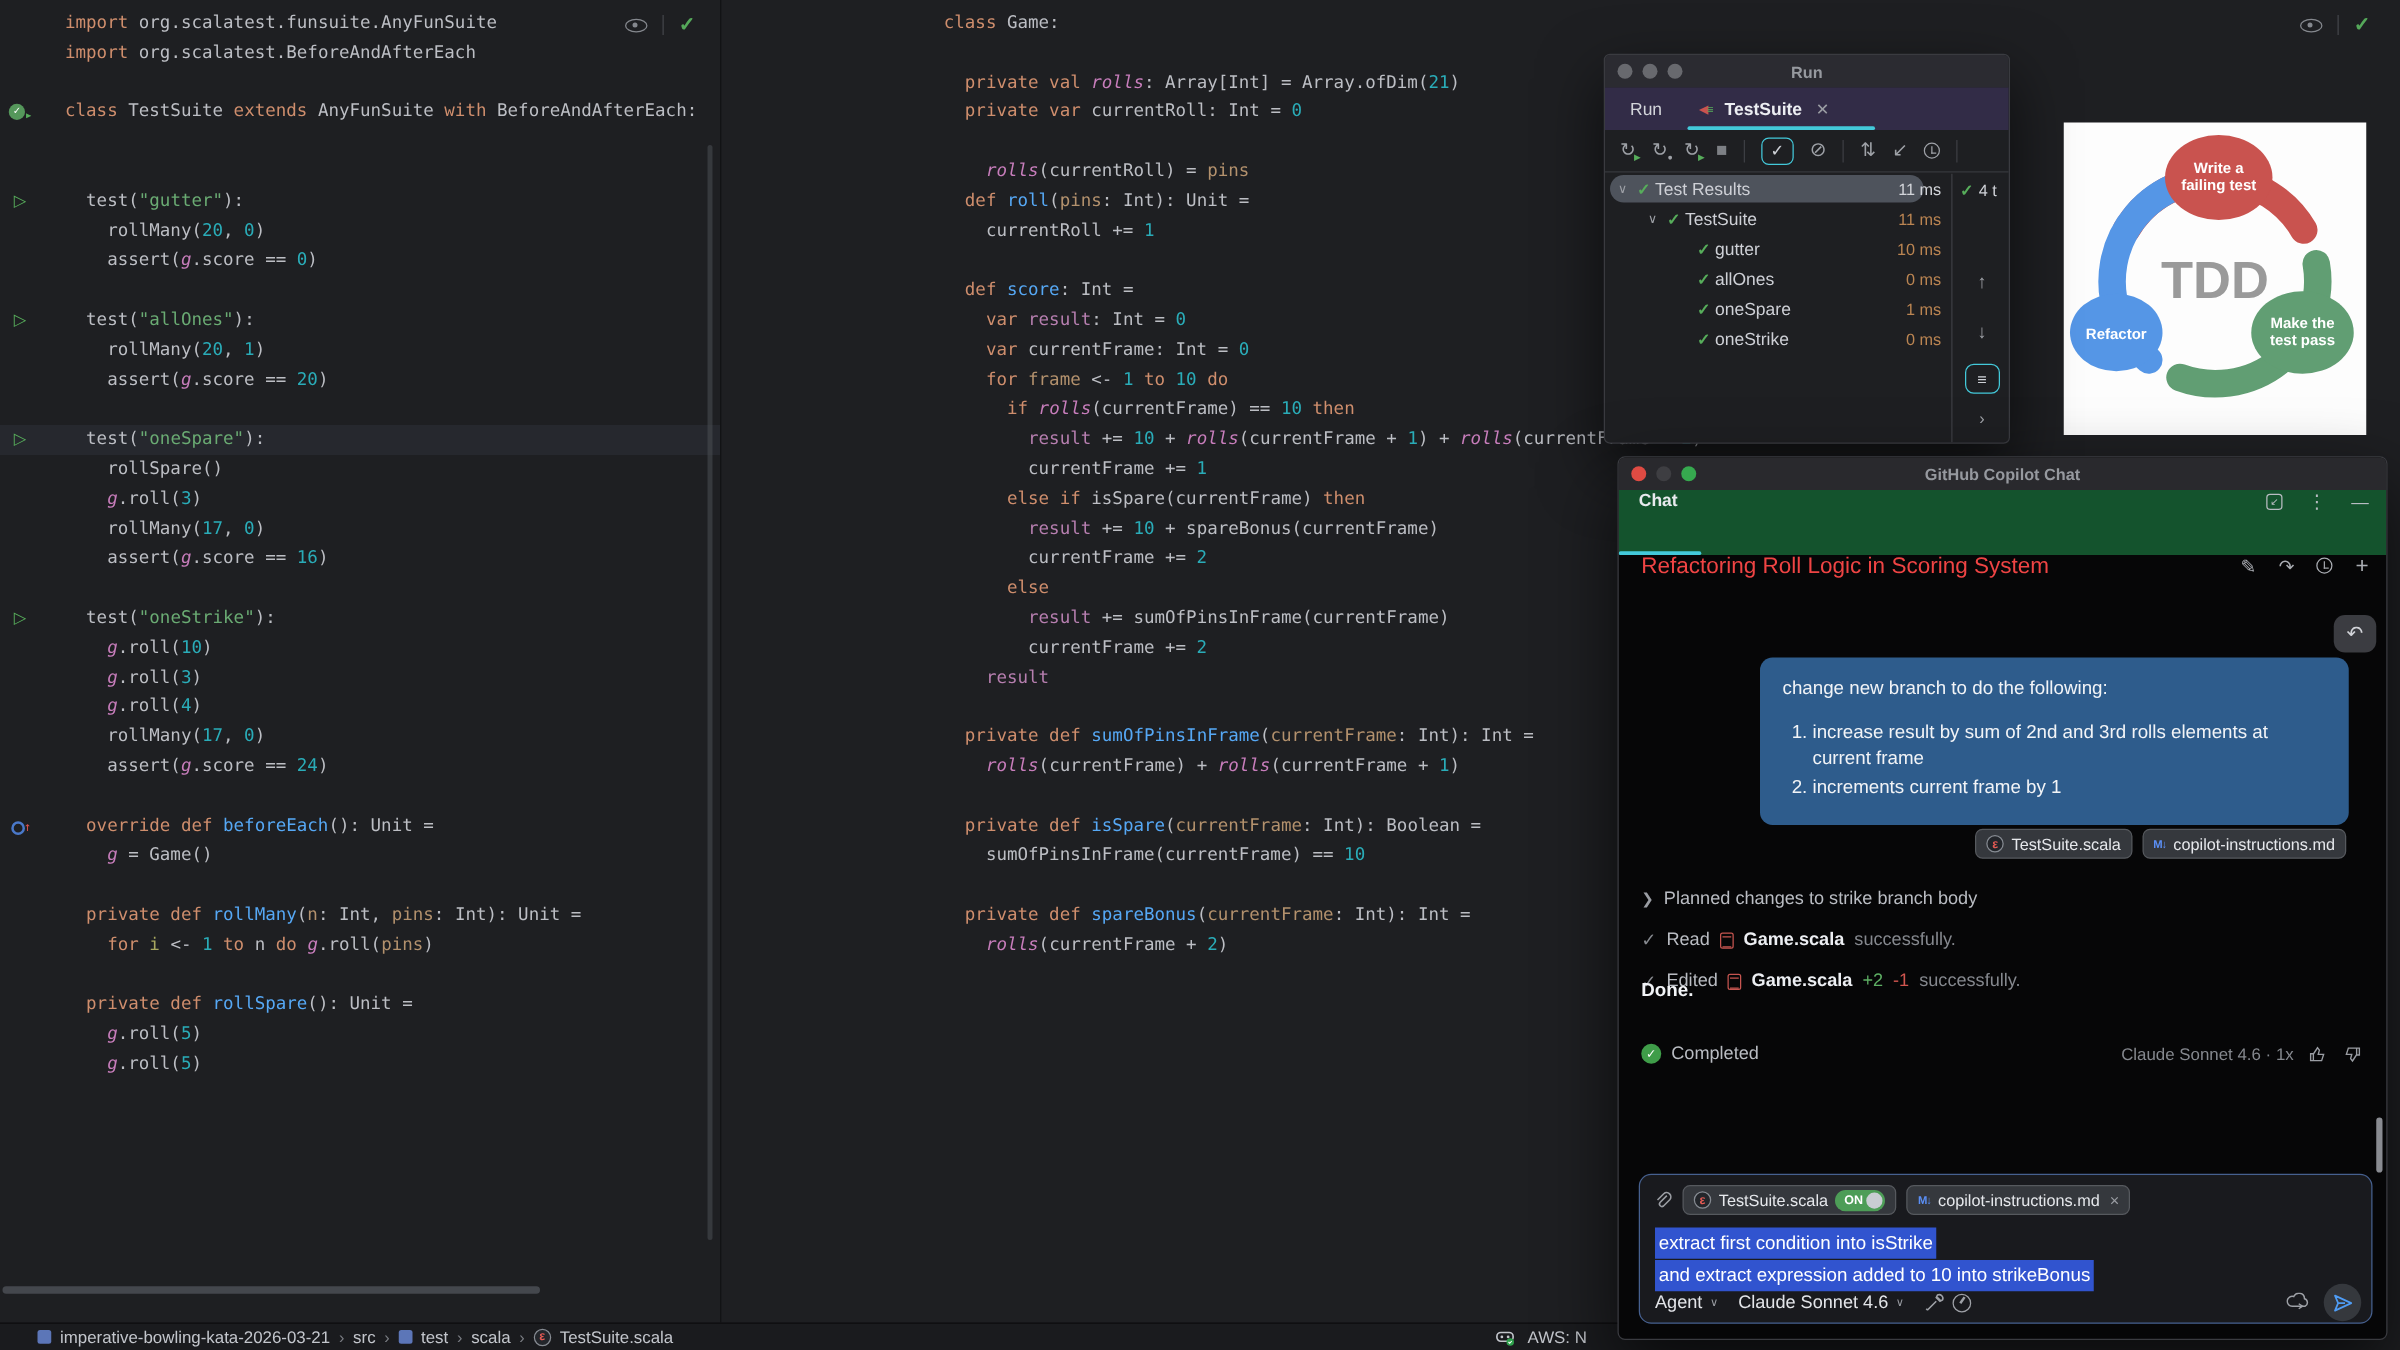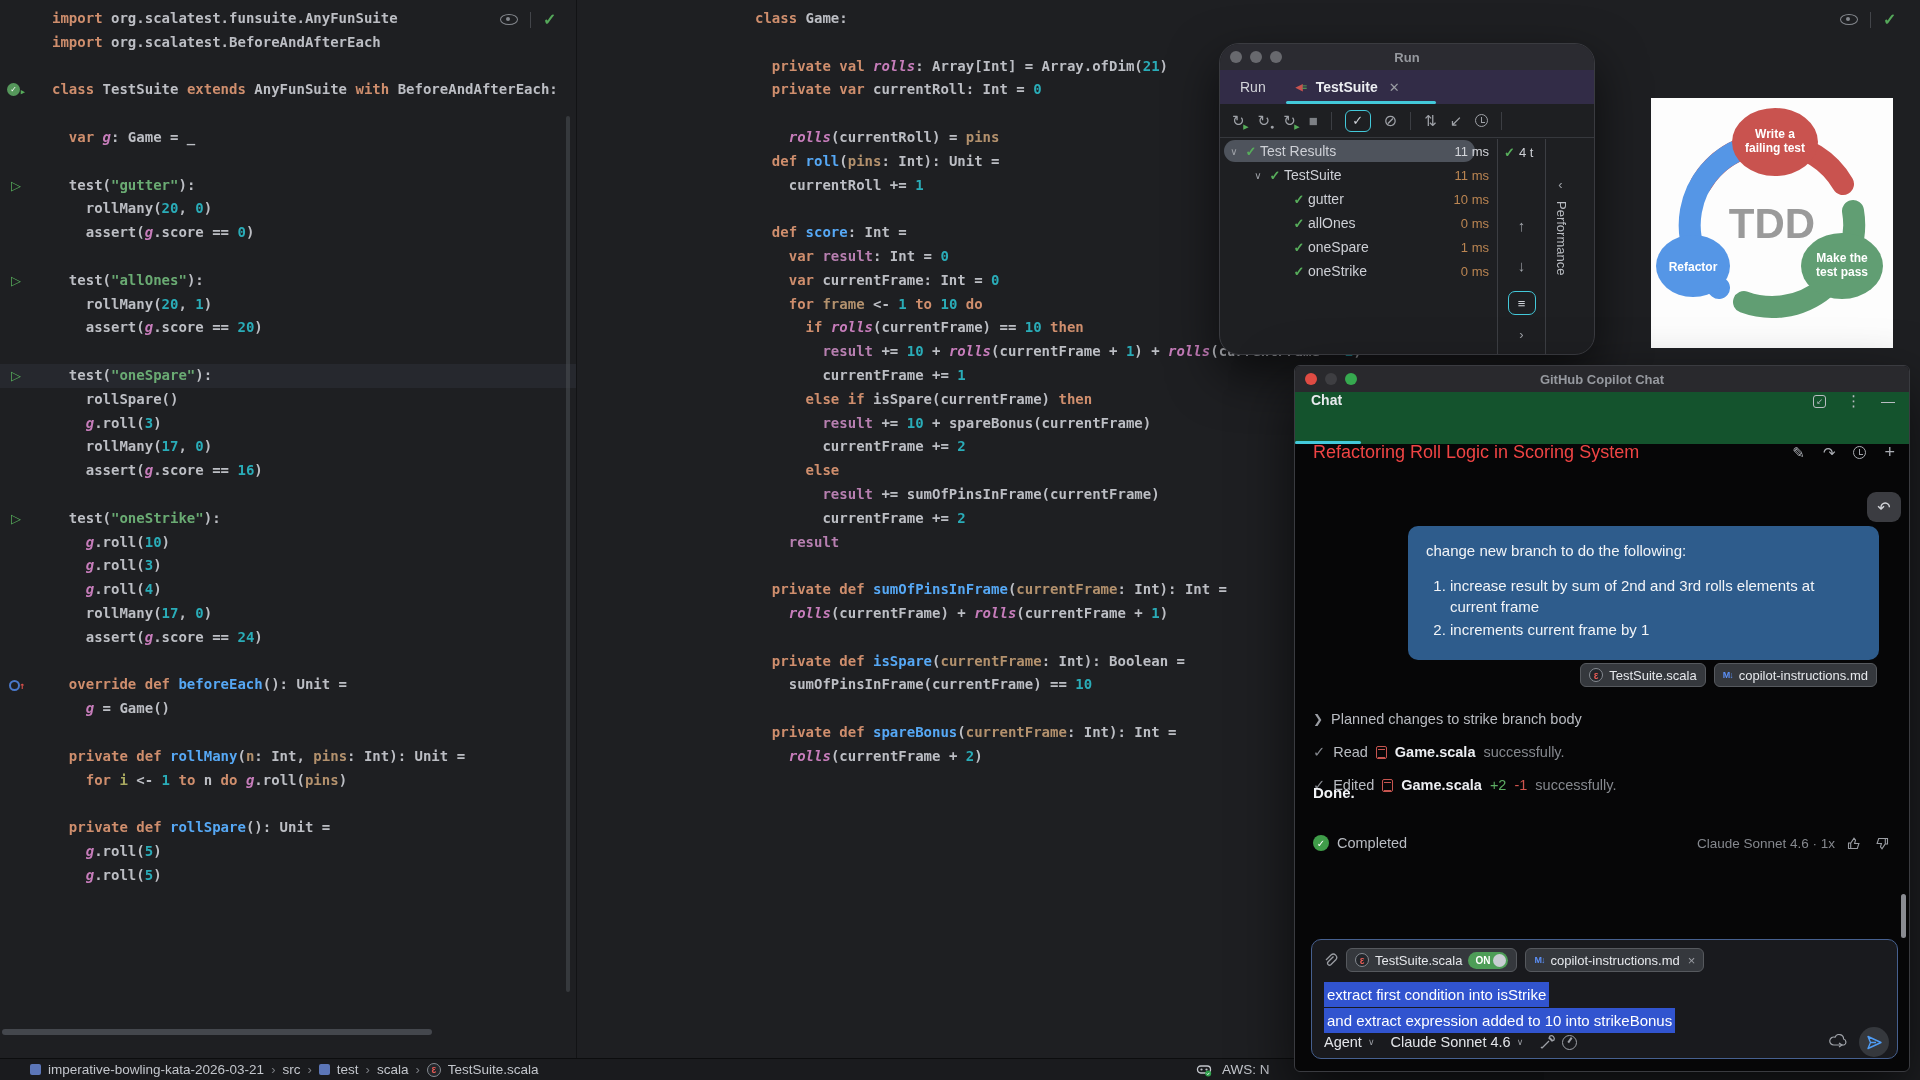--- a/index.html
+++ b/index.html
@@ -1,21 +1,21 @@
 <!DOCTYPE html>
 <html><head>
 <meta charset="utf-8">
 <style>
   * { margin:0; padding:0; box-sizing:border-box; }
   html,body { background:#0b0b0c; }
   .screen { position:relative; width:1920px; height:1080px; background:#1e1f22; overflow:hidden;
             font-family:"Liberation Sans", sans-serif; }
 
   
-  .pane { position:absolute; top:0; background:#1e1f22;font-weight:bold; }
+  .pane { position:absolute; top:0; background:#1e1f22; }
   .pane-left { left:0; width:576px; height:1058px; }
   .pane-mid  { left:577px; width:1343px; height:1058px; }
   .pane-divider { position:absolute; left:576px; top:0; width:1px; height:1058px; background:#121315; z-index:2; }
 
   .code { position:absolute; top:7px; left:0; right:0; }
   .code-line { position:relative; height:23.8px; line-height:23.8px; white-space:pre;
                font-family:"DejaVu Sans Mono","Liberation Mono",monospace; font-size:14px; }
   .code-line.hl { background:#26282e; }
   .pane-left .code-text { padding-left:52px; display:inline-block; }
   .pane-mid  .code-text { padding-left:178px; display:inline-block; }
@@ -35,22 +35,22 @@
   .pane-icons { position:absolute; display:flex; align-items:center; gap:12px; z-index:3; }
   .eye { width:18px; height:11px; border:1.5px solid #85888e; border-radius:50%; position:relative; display:inline-block; }
   .eye::after { content:''; position:absolute; width:4px; height:4px; border-radius:50%; background:#85888e; left:5px; top:2px; }
   .okcheck { color:#55a85a; font-size:16px; font-weight:bold; }
   .vline { width:1px; height:16px; background:#43454a; }
 
   .vscroll { position:absolute; left:566px; top:116px; width:4px; height:876px; background:#4b4e54; opacity:.55; border-radius:2px; }
   .hscroll { position:absolute; left:2px; top:1029px; width:430px; height:6px; background:#44474d; border-radius:3px; }
 
   
-  .run-win { position:absolute; left:1219px; top:43px; width:376px; height:312px; background:#1e1f22;
-             border:1px solid #3a3b40; border-radius:20px; overflow:hidden; z-index:30;
+  .run-win { position:absolute; left:1283px; top:43px; width:325px; height:312px; background:#1e1f22;
+             border:1px solid #3a3b40; border-radius:5px; overflow:hidden; z-index:30;
              box-shadow:0 20px 50px rgba(0,0,0,.6); }
   .run-titlebar { height:26px; background:#2b2b31; display:flex; align-items:center; position:relative; }
   .dots { display:flex; gap:8px; margin-left:10px; }
   .dot { width:12px; height:12px; border-radius:50%; }
   .win-title { position:absolute; left:0; right:0; text-align:center; color:#96999f; font-size:13px; font-weight:bold; }
   .run-tabs { height:34px; background:#322c47; position:relative; display:flex; align-items:center; }
   .run-tab1 { margin-left:20px; color:#d3d5da; font-size:14px; }
   .run-tab2 { margin-left:30px; display:flex; align-items:center; gap:7px; color:#eceef2; font-size:14px; font-weight:bold; }
   .tab-underline { position:absolute; bottom:0; height:3px; background:#43c9da; border-radius:2px; }
   .run-tabs .tab-underline { left:66px; width:150px; }
@@ -157,21 +157,20 @@
 
 <div class="screen">
 
   <div class="pane pane-left">
     <div id="code-left" class="code">
         <div class="code-line"><span class="code-text"><span class="c-k">import </span><span class="c-t">org.scalatest.funsuite.AnyFunSuite</span></span></div>
         <div class="code-line"><span class="code-text"><span class="c-k">import </span><span class="c-t">org.scalatest.BeforeAndAfterEach</span></span></div>
         <div class="code-line"><span class="code-text"></span></div>
         <div class="code-line"><span class="gut gut-class-run">✓</span><span class="code-text"><span class="c-k">class </span><span class="c-t">TestSuite </span><span class="c-k">extends </span><span class="c-t">AnyFunSuite </span><span class="c-k">with </span><span class="c-t">BeforeAndAfterEach:</span></span></div>
         <div class="code-line"><span class="code-text"></span></div>
-        <div class="code-line"><span class="code-text"><span class="c-t">  </span><span class="c-k">var </span><span class="c-f">g</span><span class="c-t">: Game = _</span></span></div>
         <div class="code-line"><span class="code-text"></span></div>
         <div class="code-line"><span class="gut gut-run">▷</span><span class="code-text"><span class="c-t">  test(</span><span class="c-s">"gutter"</span><span class="c-t">):</span></span></div>
         <div class="code-line"><span class="code-text"><span class="c-t">    rollMany(</span><span class="c-n">20</span><span class="c-t">, </span><span class="c-n">0</span><span class="c-t">)</span></span></div>
         <div class="code-line"><span class="code-text"><span class="c-t">    assert(</span><span class="c-f">g</span><span class="c-t">.score == </span><span class="c-n">0</span><span class="c-t">)</span></span></div>
         <div class="code-line"><span class="code-text"></span></div>
         <div class="code-line"><span class="gut gut-run">▷</span><span class="code-text"><span class="c-t">  test(</span><span class="c-s">"allOnes"</span><span class="c-t">):</span></span></div>
         <div class="code-line"><span class="code-text"><span class="c-t">    rollMany(</span><span class="c-n">20</span><span class="c-t">, </span><span class="c-n">1</span><span class="c-t">)</span></span></div>
         <div class="code-line"><span class="code-text"><span class="c-t">    assert(</span><span class="c-f">g</span><span class="c-t">.score == </span><span class="c-n">20</span><span class="c-t">)</span></span></div>
         <div class="code-line"><span class="code-text"></span></div>
         <div class="code-line hl"><span class="gut gut-run">▷</span><span class="code-text"><span class="c-t">  test(</span><span class="c-s">"oneSpare"</span><span class="c-t">):</span></span></div>

